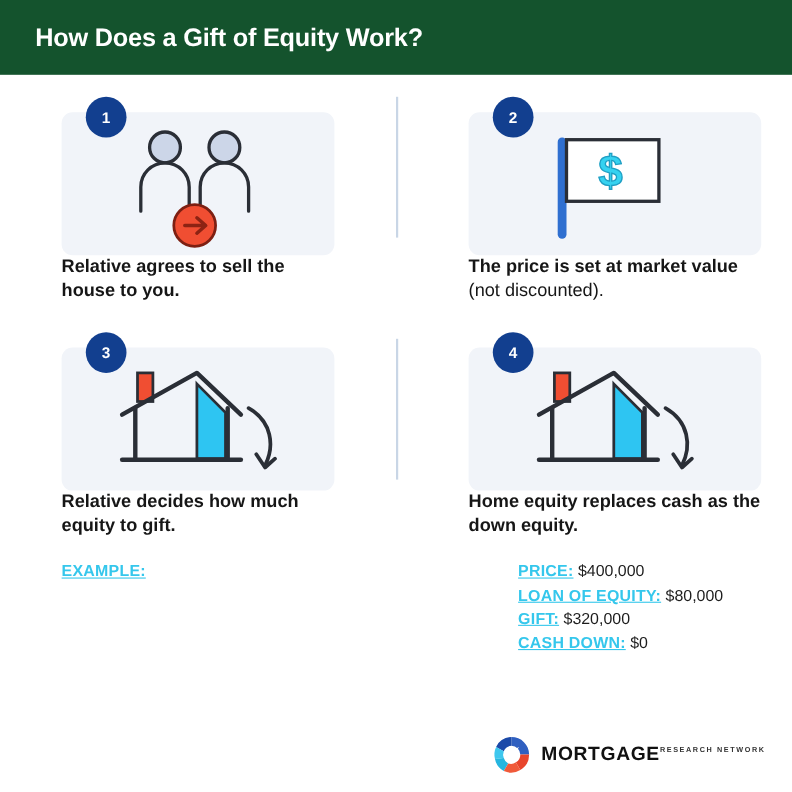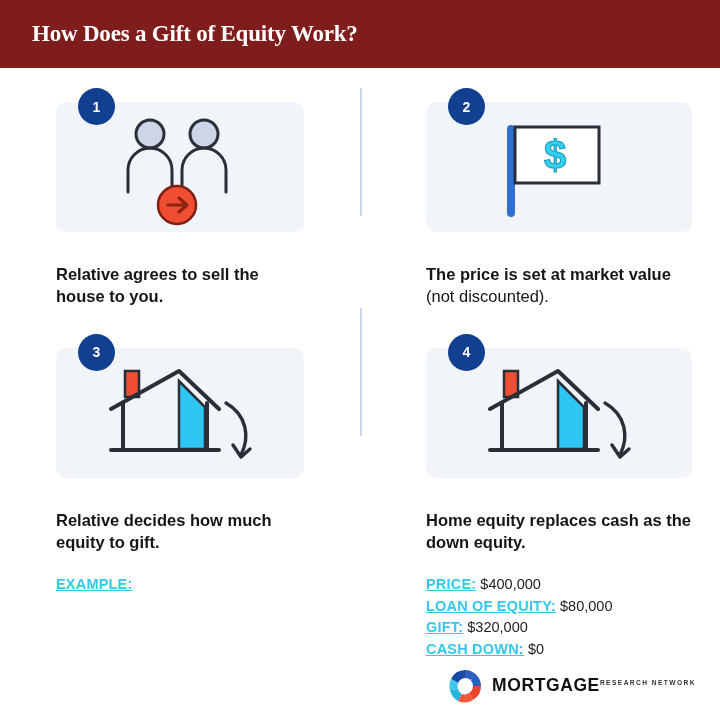--- a/index.html
+++ b/index.html
@@ -9,25 +9,24 @@
     background:#ffffff;
     color:#1a1a1a;
     overflow:hidden;
     position:relative;
   }
   .infographic { width:720px; height:720px; position:relative; background:#fff; }
 
   
   .header {
     height:68px;
-    background:#7f1d1d;
+    background:#14532d;
     display:flex;
     align-items:center;
     padding-left:32px;
-    font-family:Liberation Serif, serif;
   }
   .header-title {
     color:#ffffff;
     font-size:23px;
     font-weight:bold;
     letter-spacing:-0.2px;
   }
 
   
   .steps {
@@ -72,37 +71,37 @@
     background:#f1f4f9;
     border-radius:10px;
     display:flex;
     align-items:center;
     justify-content:center;
     position:relative;
   }
 
   
   .step-text {
-    margin-top:32px;
+    margin-top:0;
     font-size:16.5px;
     line-height:1.33;
     font-weight:bold;
     color:#161616;
   }
   .step-text .light { font-weight:normal; }
 
   .detail-block { margin-top:20px; font-size:14.5px; line-height:1.5; }
   .detail-label {
     color:#35c7ec;
     font-weight:bold;
     letter-spacing:0.2px;
     text-decoration:underline;
   }
   .detail-value { color:#1c1c1c; }
-  .detail-line { white-space:nowrap; }
+  .detail-line { white-space:nowrap;margin-left:45px; }
   .example-block { margin-top:20px; font-size:14.5px; line-height:1.5; }
   .example-value { color:#1c1c1c; }
 
   .row.bottom { margin-top:32px; }
 
   
   .footer {
     position:absolute;
     right:24px;
     bottom:16px;

